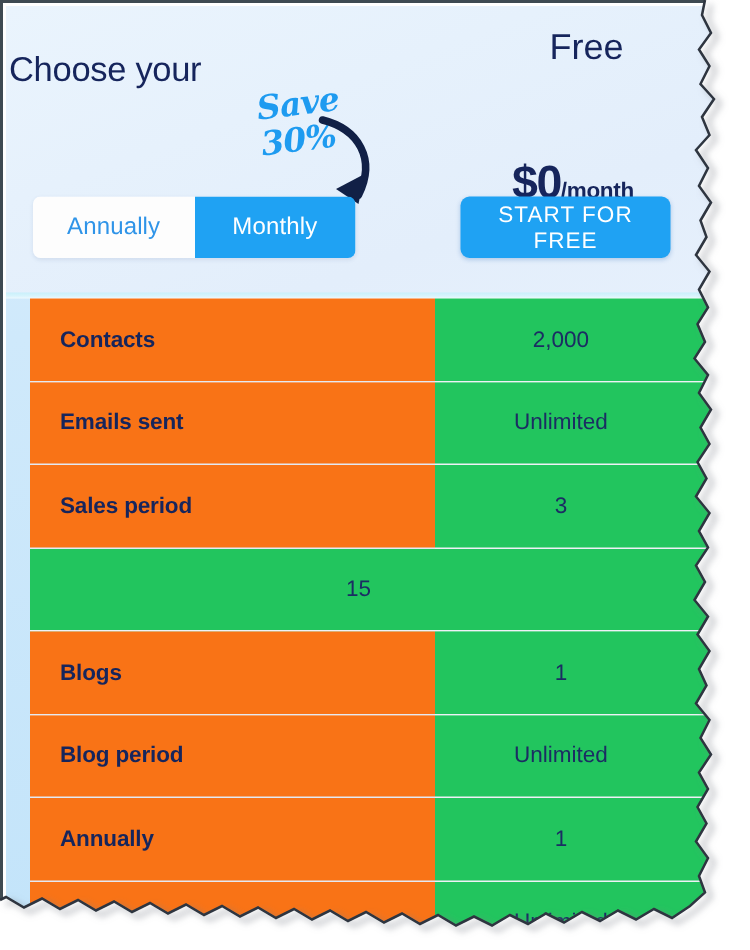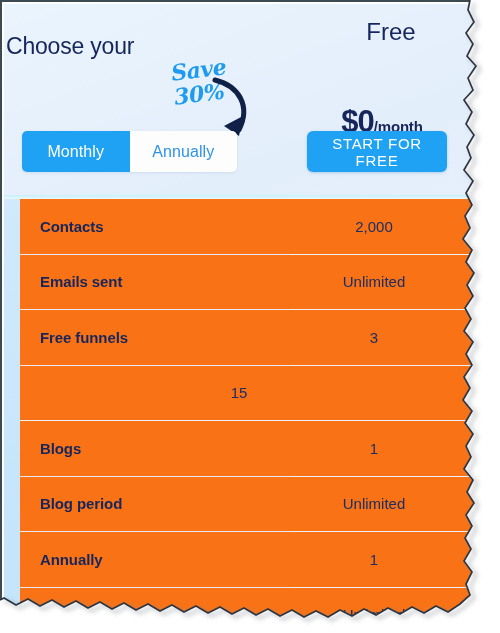--- a/index.html
+++ b/index.html
@@ -278,21 +278,21 @@
   .feature-value {
     flex: 1 1 auto;
     box-sizing: border-box;
     display: flex;
     align-items: center;
     justify-content: center;
     padding-right: 42px;
     font-size: 15px;
     font-weight: 400;
     color: #1b2d63;
-    background: #f97316;
+    background: #22c55e;
     border-bottom: 1px solid #eef1f6;
   }
 </style>
 </head>
 <body>
 
 <div id="screenshot">
 
   <div id="card-clip">
     <div id="card">
@@ -309,22 +309,22 @@
           <span class="save-word">Save</span>
           <span class="save-pct">30%</span>
         </div>
 
         <svg class="save-arrow" viewBox="0 0 50 78">
           <path d="M6 4 C 30 10, 42 30, 30 54" fill="none" stroke="#112046" stroke-width="5" stroke-linecap="round"></path>
           <path d="M34 40 L30 60 L15 50 Z" fill="#112046"></path>
         </svg>
 
         <div class="billing-toggle">
+          <div class="toggle-opt is-inactive">Annually</div>
           <div class="toggle-opt is-active">Monthly</div>
-          <div class="toggle-opt is-inactive">Annually</div>
         </div>
 
         <div class="plan-name">Free</div>
 
         <div class="plan-price">
           <span class="amount">$0</span><span class="period">/month</span>
         </div>
 
         <button class="cta-button">START FOR FREE</button>
       </div>
@@ -334,21 +334,21 @@
       <div class="feature-table" id="feature-table">
           <div class="feature-row">
             <div class="feature-name">Contacts</div>
             <div class="feature-value">2,000</div>
           </div>
           <div class="feature-row">
             <div class="feature-name">Emails sent</div>
             <div class="feature-value">Unlimited</div>
           </div>
           <div class="feature-row">
-            <div class="feature-name">Free funnels</div>
+            <div class="feature-name">Sales period</div>
             <div class="feature-value">3</div>
           </div>
           <div class="feature-row">
             <div class="feature-value">15</div>
           </div>
           <div class="feature-row">
             <div class="feature-name">Blogs</div>
             <div class="feature-value">1</div>
           </div>
           <div class="feature-row">

